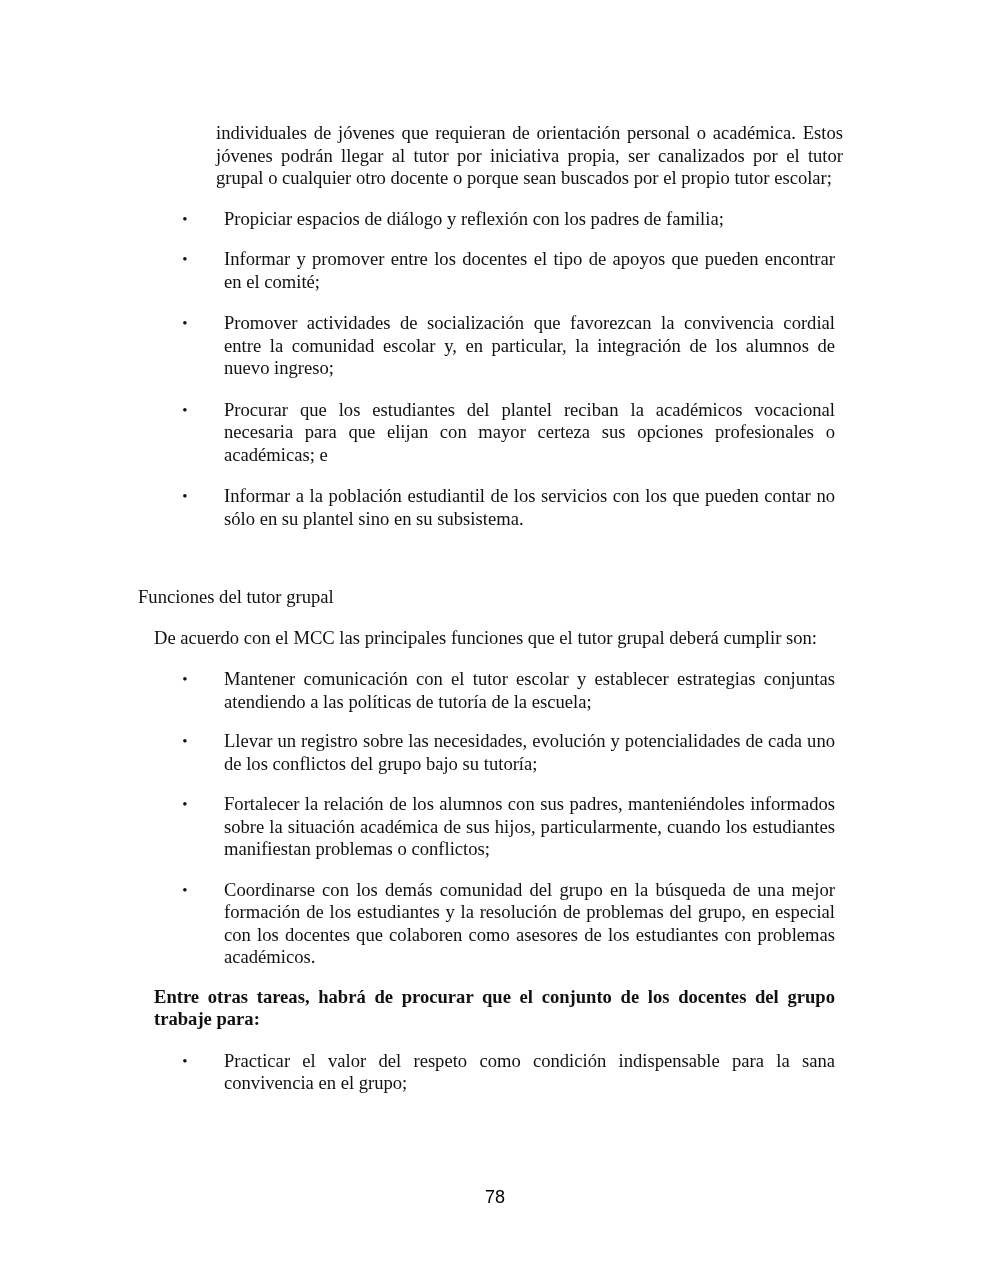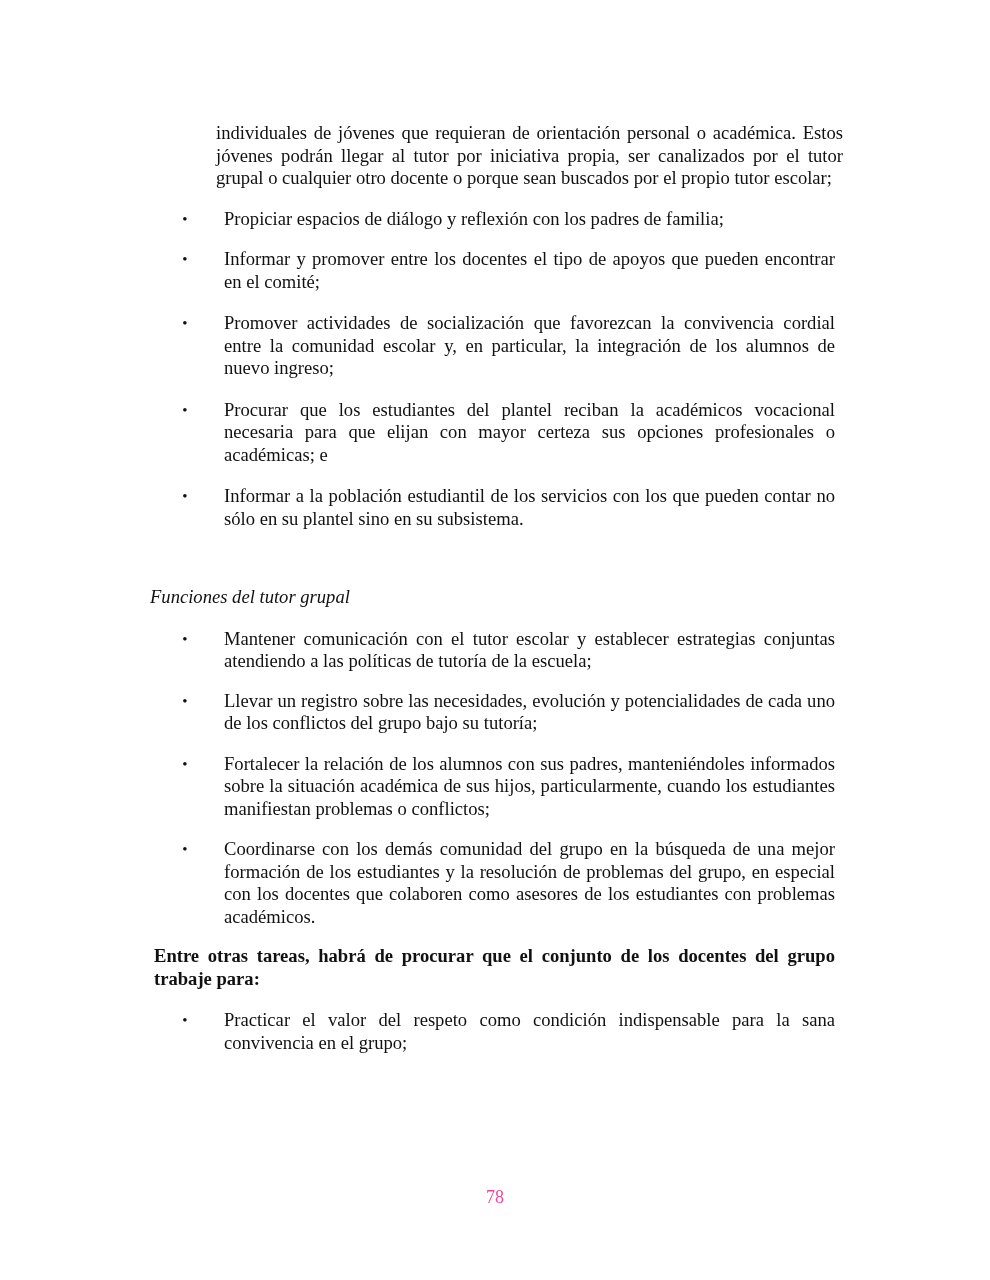--- a/index.html
+++ b/index.html
@@ -44,33 +44,32 @@
       top: 0;
       width: 10px;
       text-align: center;
       font-size: 15px;
     }
     .continuation {
       padding-left: 70px;
       margin: 8px;
     }
     .heading-italic {
-      font-style: italic;
-      margin: 12px;
+      margin: 0;
     }
     .page-number {
       position: absolute;
       left: 0;
       width: 990px;
       top: 1186px;
       text-align: center;
-      font-family: Liberation Serif, serif;
+      font-family: Liberation Sans, sans-serif;
       font-size: 18px;
       line-height: 22px;
-      color: #ec4899;
+      color: #000000;
     }
   </style>
 </head>
 <body>
 
 <div class="page">
 
   <p class="justify continuation">individuales de jóvenes que requieran de orientación personal o académica. Estos jóvenes podrán llegar al tutor por iniciativa propia, ser canalizados por el tutor grupal o cualquier otro docente o porque sean buscados por el propio tutor escolar;</p>
 
   <ul class="bullets" style="margin-top:18px;">
@@ -91,20 +90,21 @@
       <p class="justify">Procurar que los estudiantes del plantel reciban la académicos vocacional necesaria para que elijan con mayor certeza sus opciones profesionales o académicas; e</p>
     </li>
     <li style="margin-top:19px;">
       <span class="bullet">•</span>
       <p class="justify">Informar a la población estudiantil de los servicios con los que pueden contar no sólo en su plantel sino en su subsistema.</p>
     </li>
   </ul>
 
   <p class="heading-italic" style="margin-top:56px;">Funciones del tutor grupal</p>
 
+  <p class="justify" style="margin-top:18px;">De acuerdo con el MCC las principales funciones que el tutor grupal deberá cumplir son:</p>
 
   <ul class="bullets" style="margin-top:19px;">
     <li>
       <span class="bullet">•</span>
       <p class="justify">Mantener comunicación con el tutor escolar y establecer estrategias conjuntas atendiendo a las políticas de tutoría de la escuela;</p>
     </li>
     <li style="margin-top:17px;">
       <span class="bullet">•</span>
       <p class="justify">Llevar un registro sobre las necesidades, evolución y potencialidades de cada uno de los conflictos del grupo bajo su tutoría;</p>
     </li>

